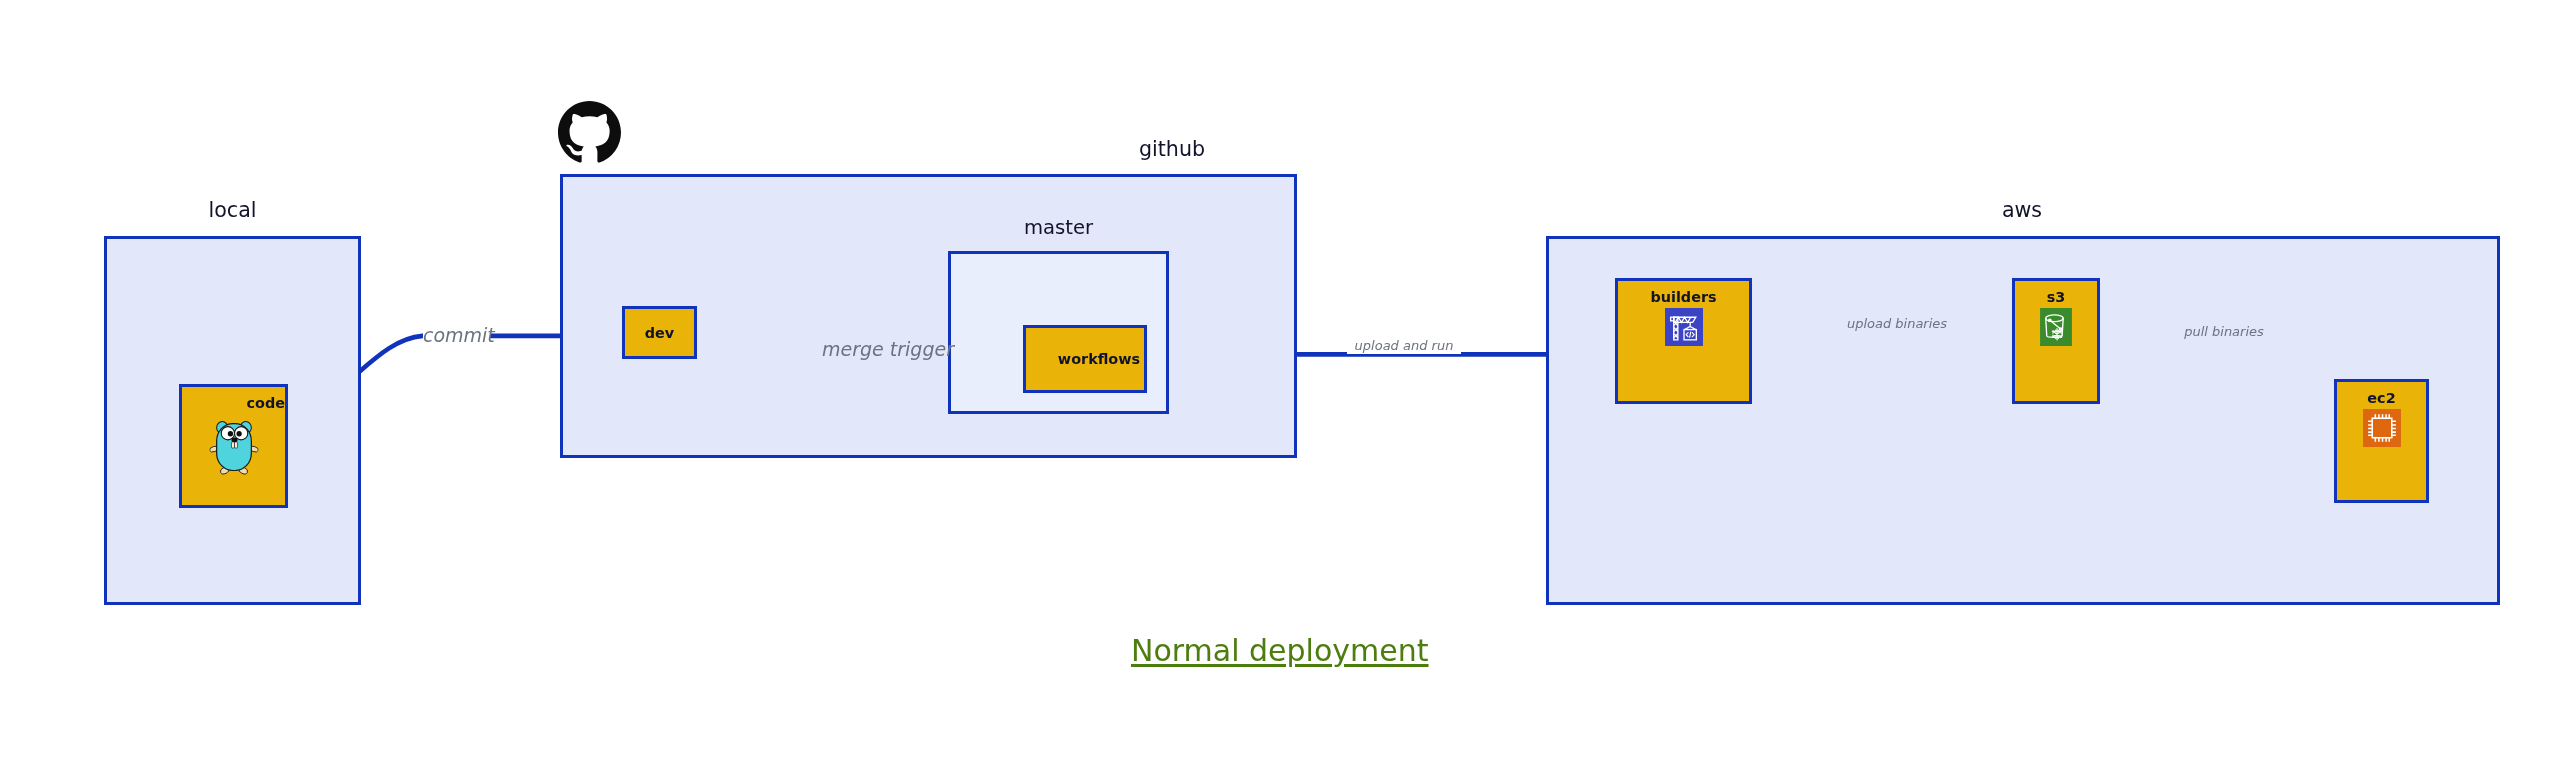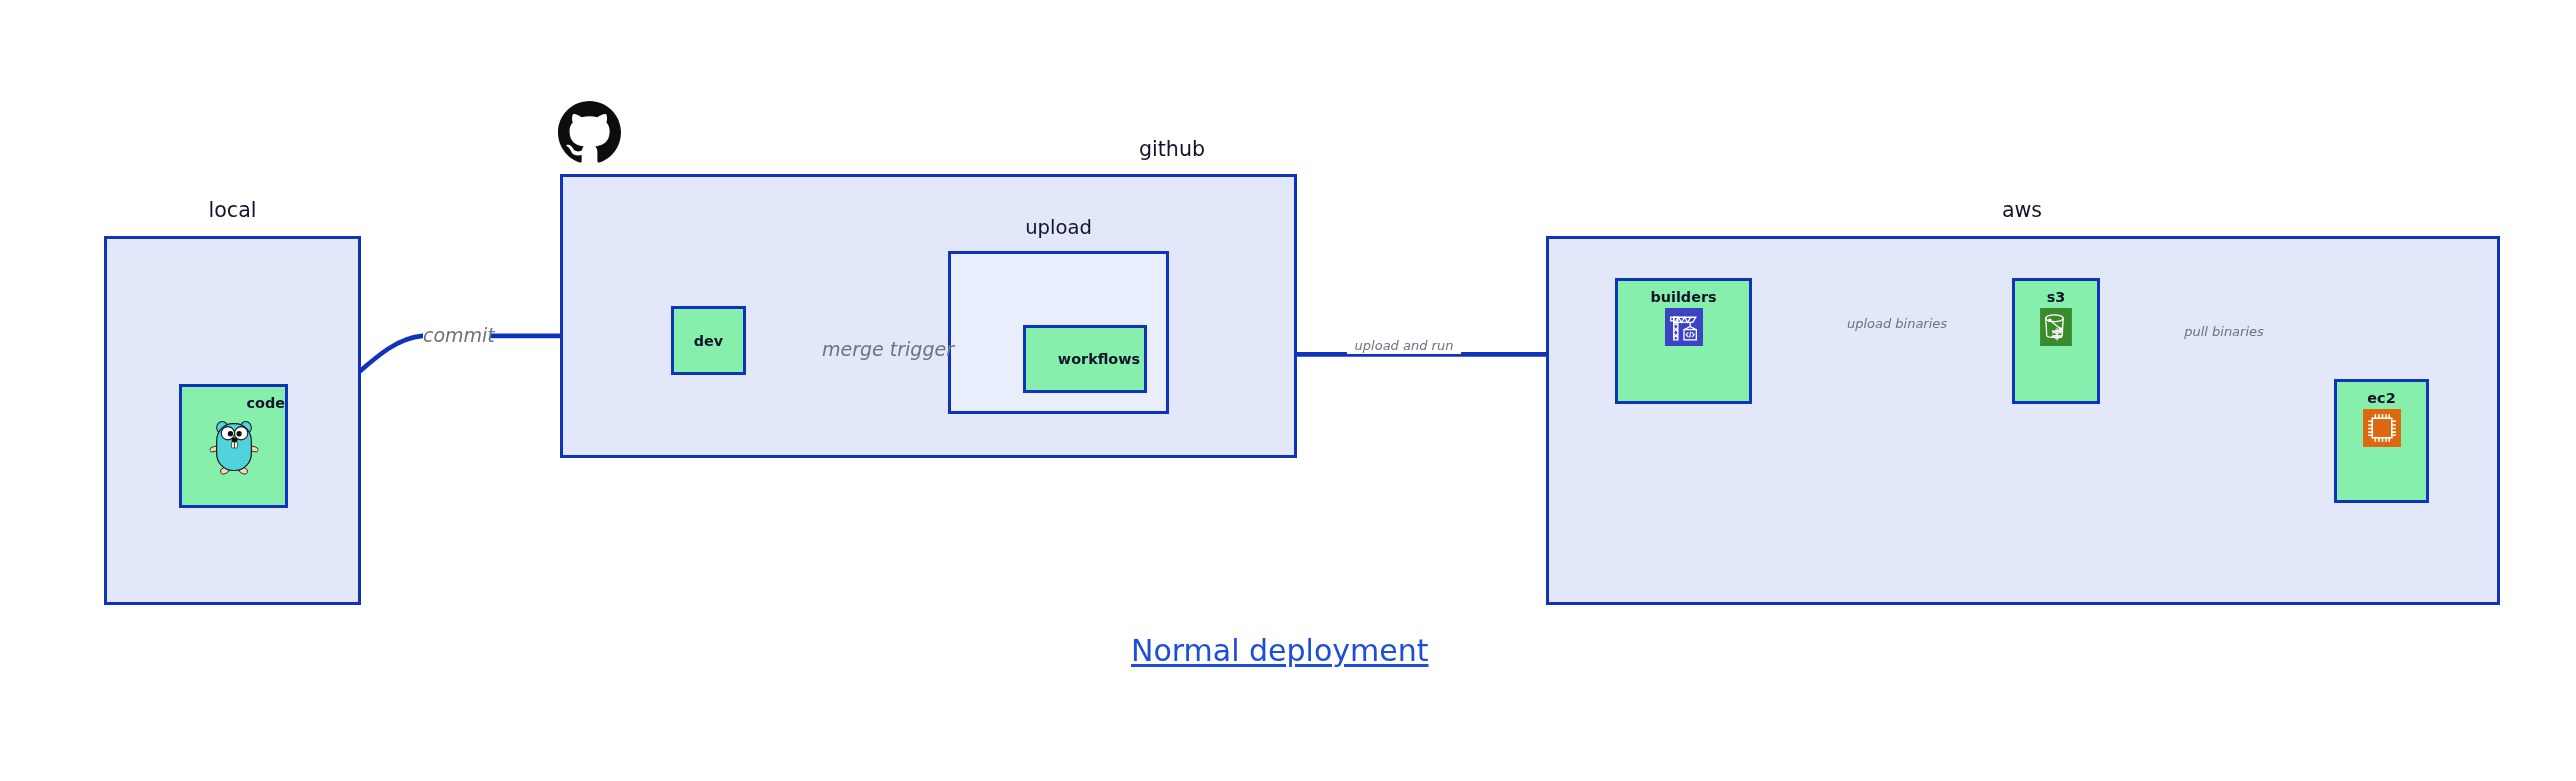--- a/index.html
+++ b/index.html
@@ -35,21 +35,21 @@
   
   .sub-box {
     position: absolute;
     background: #e9eefc;
     border: 3.1px solid #0f34bb;
     box-sizing: border-box;
   }
   
   .node-box {
     position: absolute;
-    background: #86efac;
+    background: #eab308;
     border: 3.1px solid #0f34bb;
     box-sizing: border-box;
   }
   .node-label {
     position: absolute;
     left: 0;
     right: 0;
     text-align: center;
     color: #12142b;
     font-family: "DejaVu Sans", sans-serif;
@@ -82,21 +82,21 @@
     position: absolute;
     left: 0;
     top: 0;
     width: 2604px;
     height: 781px;
     pointer-events: none;
   }
   
   #diagram-title {
     position: absolute;
-    color: #1d4ed8;
+    color: #4d7c0f;
     font-family: "DejaVu Sans", sans-serif;
     font-weight: 400;
     text-decoration: underline;
     text-underline-offset: 3.1px;
     text-decoration-thickness: 2.6px;
     white-space: nowrap;
   }
   
   #github-mark {
     position: absolute;
@@ -128,21 +128,21 @@
   <div class="group-box" id="grp-local" style="left: 104px; top: 236px; width: 257px; height: 369px;"></div>
   <div class="group-label" id="grp-local-lbl" style="left: 104px; top: 198px; width: 257px; font-size: 20.6px;">local</div>
 
   <div class="group-box" id="grp-github" style="left: 560px; top: 174px; width: 737px; height: 284px;"></div>
   <div class="group-label" id="grp-github-lbl" style="left: 1082px; top: 137px; width: 180px; font-size: 20.6px;">github</div>
 
   <div class="group-box" id="grp-aws" style="left: 1546px; top: 236px; width: 954px; height: 369px;"></div>
   <div class="group-label" id="grp-aws-lbl" style="left: 1906px; top: 198px; width: 232px; font-size: 20.6px;">aws</div>
 
   <div class="sub-box" id="sub-master" style="left: 948px; top: 251px; width: 221px; height: 163px;"></div>
-  <div class="group-label" id="sub-master-lbl" style="left: 948px; top: 216px; width: 221px; font-size: 19.6px;">upload</div>
+  <div class="group-label" id="sub-master-lbl" style="left: 948px; top: 216px; width: 221px; font-size: 19.6px;">master</div>
 
   <div id="github-mark" style="left: 558px; top: 101px;">
     <svg width="63" height="63" viewBox="0 0 16 16" xmlns="http://www.w3.org/2000/svg" aria-hidden="true">
       <path fill="#0d0d0d" d="M8 0C3.58 0 0 3.58 0 8c0 3.54 2.29 6.53 5.47 7.59.4.07.55-.17.55-.38 0-.19-.01-.82-.01-1.49-2.01.37-2.53-.49-2.69-.94-.09-.23-.48-.94-.82-1.13-.28-.15-.68-.52-.01-.53.63-.01 1.08.58 1.23.82.72 1.21 1.87.87 2.33.66.07-.52.28-.87.51-1.07-1.78-.2-3.64-.89-3.64-3.95 0-.87.31-1.59.82-2.15-.08-.2-.36-1.02.08-2.12 0 0 .67-.21 2.2.82.64-.18 1.32-.27 2-.27s1.36.09 2 .27c1.53-1.04 2.2-.82 2.2-.82.44 1.1.16 1.92.08 2.12.51.56.82 1.27.82 2.15 0 3.07-1.87 3.75-3.65 3.95.29.25.54.73.54 1.48 0 1.07-.01 1.93-.01 2.2 0 .21.15.46.55.38A8.01 8.01 0 0 0 16 8c0-4.42-3.58-8-8-8z"></path>
     </svg>
   </div>
 
   <div class="node-box" id="node-code" style="left: 179px; top: 384px; width: 109px; height: 124px;">
     <div class="node-label" id="node-code-lbl" style="font-size: 14.4px; top: 8.2px; text-align: right;">code</div>
     <div class="node-icon" id="node-code-ico" style="top: 28px;">
@@ -165,21 +165,21 @@
         <circle cx="58" cy="36" r="5.2" fill="#0d0d0d"></circle>
 
         <ellipse cx="49" cy="48" rx="6" ry="4.6" fill="#0d0d0d"></ellipse>
 
         <rect x="43" y="52" width="6" height="12" rx="2" fill="#f7ecd2" stroke="#1a1a1a" stroke-width="1.3"></rect>
         <rect x="49" y="52" width="6" height="12" rx="2" fill="#f7ecd2" stroke="#1a1a1a" stroke-width="1.3"></rect>
       </svg>
     </div>
   </div>
 
-  <div class="node-box" id="node-dev" style="left: 671px; top: 306px; width: 75px; height: 69px;">
+  <div class="node-box" id="node-dev" style="left: 622px; top: 306px; width: 75px; height: 53px;">
     <div class="node-label" id="node-dev-lbl" style="font-size: 14.4px; top: 50%; transform: translateY(-50%);">dev</div>
   </div>
 
   <div class="node-box" id="node-workflows" style="left: 1023px; top: 325px; width: 124px; height: 68px;">
     <div class="node-label" id="node-workflows-lbl" style="font-size: 14.4px; top: 50%; transform: translateY(-50%); padding-left: 28px;">workflows</div>
   </div>
 
   <div class="node-box" id="node-builders" style="left: 1615px; top: 278px; width: 137px; height: 126px;">
     <div class="node-label" id="node-builders-lbl" style="font-size: 14.4px; top: 8.2px;">builders</div>
     <div class="node-icon" id="node-builders-ico" style="top: 27px;">

